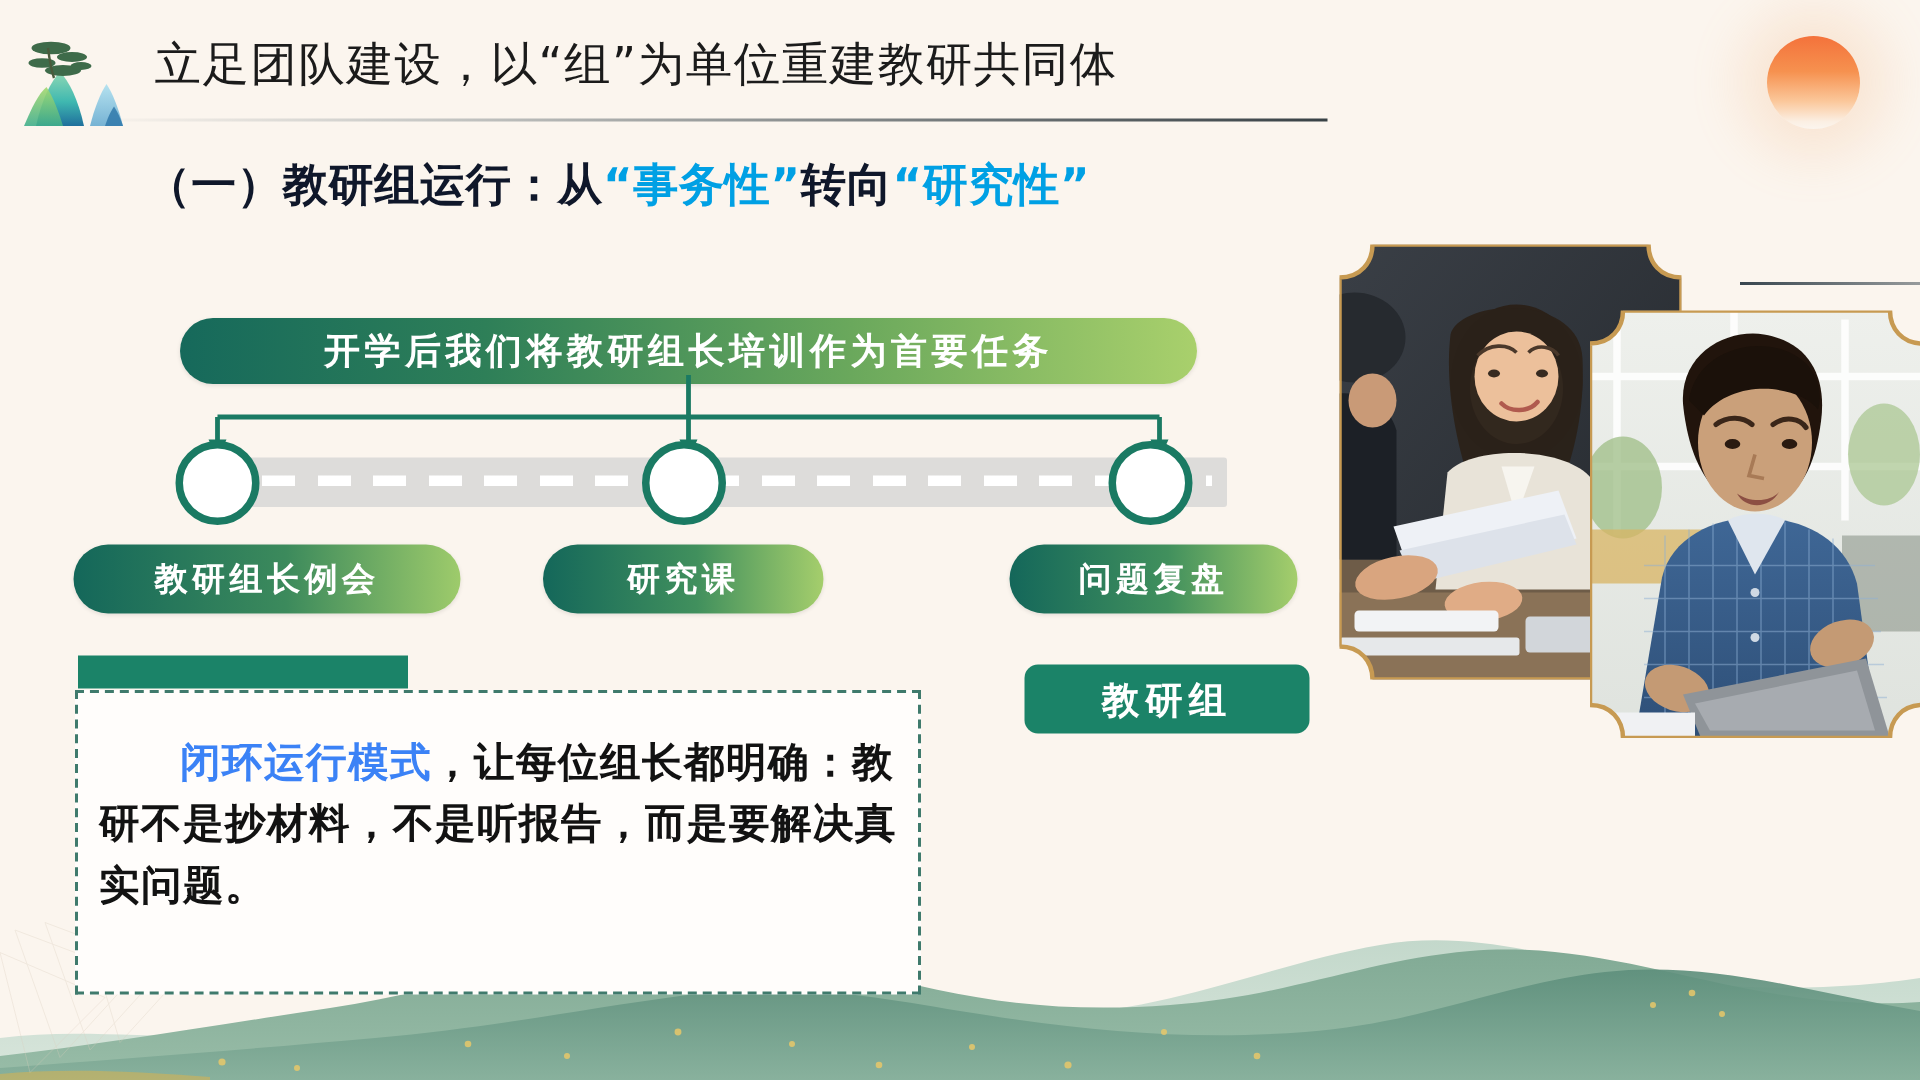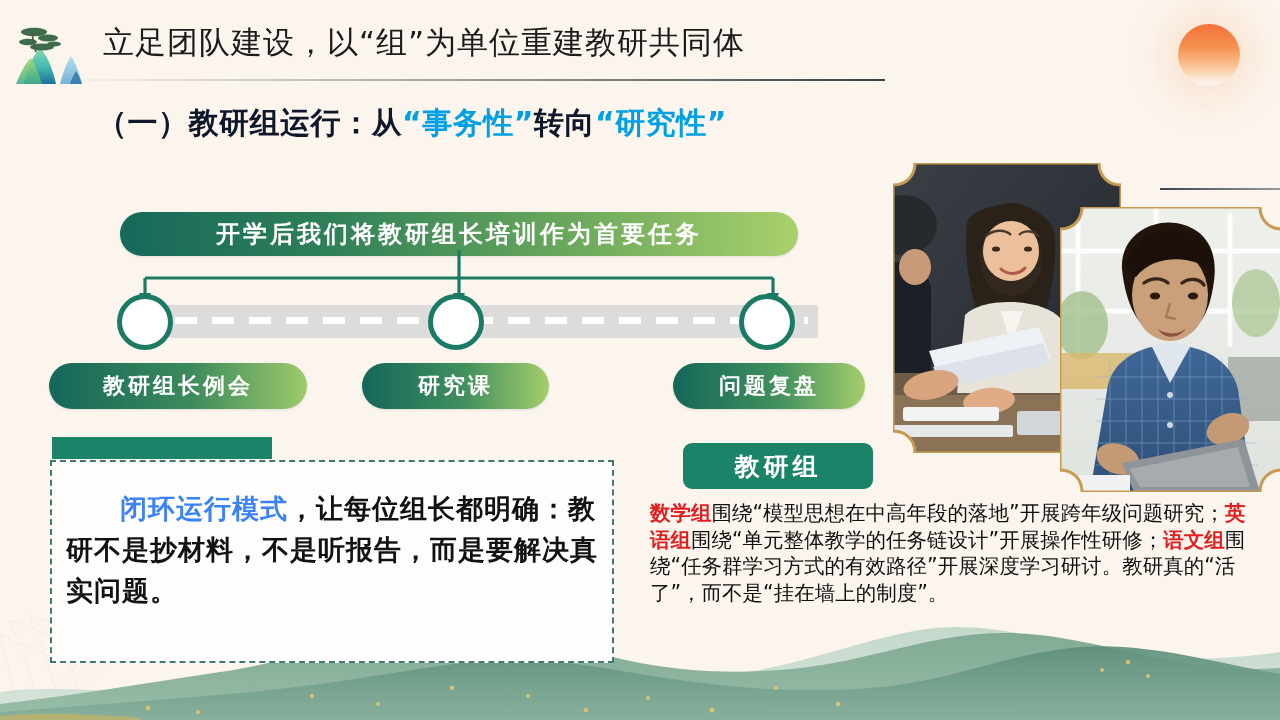--- a/index.html
+++ b/index.html
@@ -240,23 +240,20 @@
   </div>
 
   <div class="tab-bar"></div>
   <div class="dashed-box">
     <div class="callout-text">
       <span class="red">闭环运行模式</span><span>，让每位组长都明确：教研不是抄材料，不是听报告，而是要解决真实问题。</span>
     </div>
   </div>
 
   <div class="group-pill">教研组</div>
-  <div class="right-text">
-    <span class="red">数学组</span><span>围绕“模型思想在中高年段的落地”开展跨年级问题研究；</span><span class="red">英语组</span><span>围绕“单元整体教学的任务链设计”开展操作性研修；</span><span class="red">语文组</span><span>围绕“任务群学习方式的有效路径”开展深度学习研讨。教研真的“活了”，而不是“挂在墙上的制度”。</span>
-  </div>
 
   <div class="photo photo-a">
     <svg viewBox="0 0 228 290" width="228" height="290">
       <defs>
         <clipPath id="clipA">
           <path d="M22,0 H206 C206,12 214,22 228,22 V268 C214,268 206,278 206,290 H22 C22,278 14,268 0,268 V22 C14,22 22,12 22,0 Z"></path>
         </clipPath>
         <linearGradient id="bgA" x1="0" y1="0" x2="1" y2="1">
           <stop offset="0%" stop-color="#3a3f46"></stop>
             <stop offset="100%" stop-color="#23272c"></stop>

